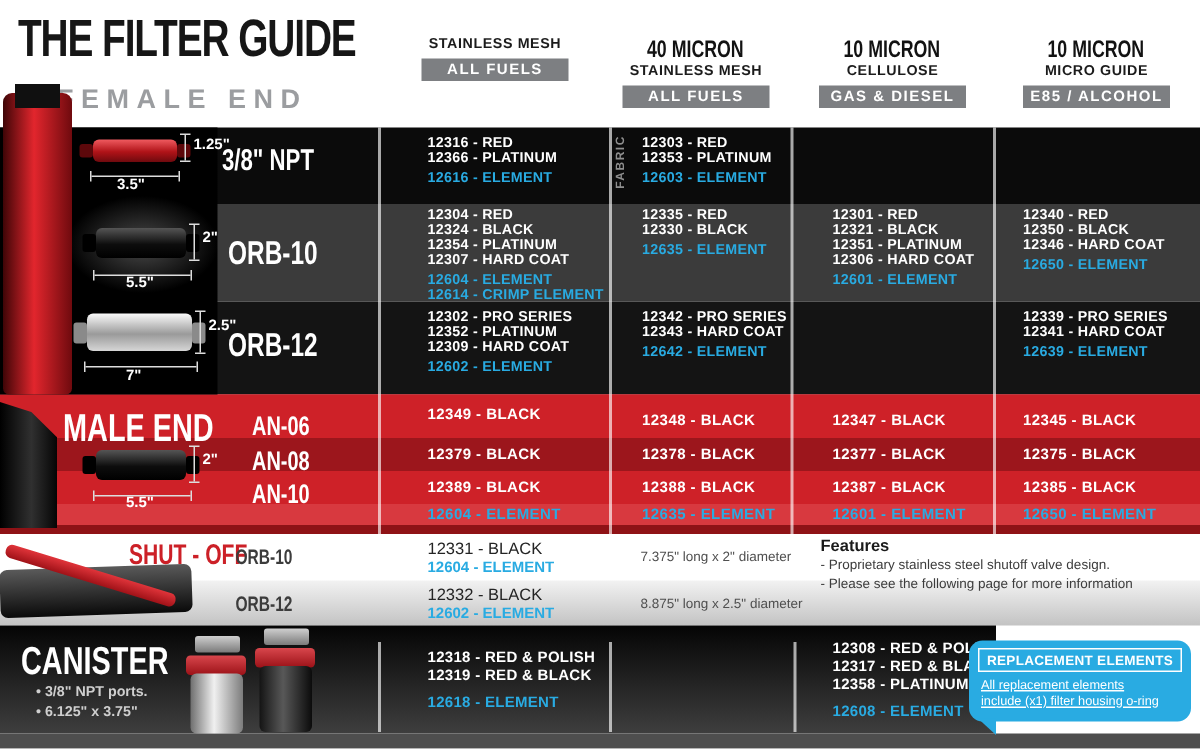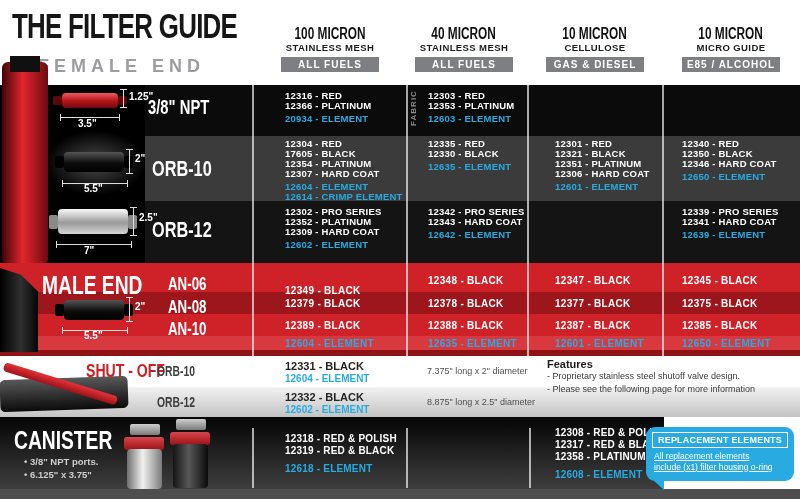--- a/index.html
+++ b/index.html
@@ -66,21 +66,21 @@
   .male-fitting { position:absolute; left:0; top:268px; width:38px; height:84px; z-index:2;
                   background:linear-gradient(90deg,#000,#303030 55%,#050505);
                   clip-path:polygon(0 0,55% 8%,100% 28%,100% 100%,0 100%); }
 
   
   .shutoff { position:absolute; left:0; top:356px; width:800px; height:61px; background:#fff; }
   .so-band { position:absolute; left:0; top:31px; width:800px; height:30px;
              background:linear-gradient(#f2f2f2,#c3c3c3); }
   .so-title { position:absolute; left:86px; top:4px; color:#cc2027; font-weight:bold; font-size:19px; z-index:3; }
   .so-label { position:absolute; left:157px; color:#3c3c3c; font-weight:bold; font-size:14px; z-index:3; }
-  .so-part { position:absolute; left:285px; color:#242424; font-weight:bold; font-size:11px; z-index:3; }
+  .so-part { position:absolute; left:285px; color:#242424; font-weight:normal; font-size:11px; z-index:3; }
   .so-elem { position:absolute; left:285px; color:#29abe2; font-weight:bold; font-size:10px; z-index:3; }
   .so-size { position:absolute; left:427px; color:#4f4f4f; font-size:9px; z-index:3; }
   .features { position:absolute; left:547px; top:2px; z-index:3; }
   .feat-title { font-weight:bold; font-size:11px; color:#1a1a1a; }
   .feat-item { font-size:9px; line-height:12.5px; color:#3c3c3c; white-space:nowrap; }
   .so-valve-body { position:absolute; left:0; top:378px; width:128px; height:32px; z-index:2;
                    background:linear-gradient(#5a5a5a,#0a0a0a); border-radius:5px; transform:rotate(-2deg); }
   .so-valve-lever { position:absolute; left:4px; top:362px; width:118px; height:9px; z-index:2;
                     background:linear-gradient(#e0343a,#a01218); border-radius:4px;
                     transform:rotate(17deg); transform-origin:0 50%; }
@@ -108,61 +108,61 @@
 </style>
 </head>
 <body>
 
 <div class="stage">
 
   <div class="hdr">
     <span class="page-title cond">THE FILTER GUIDE</span>
     <span class="subtitle">FEMALE END</span>
     <div id="col-heads">
-        <div class="col-head" style="left: 257px; width: 146px;"><div class="ch1"><span class="cond ctr">100 MICRON</span></div><div class="ch2">STAINLESS MESH</div><div class="badge">ALL FUELS</div></div>
+        <div class="col-head" style="left: 257px; width: 146px;"><div class="ch2">STAINLESS MESH</div><div class="badge">ALL FUELS</div></div>
         <div class="col-head" style="left: 400px; width: 128px;"><div class="ch1"><span class="cond ctr">40 MICRON</span></div><div class="ch2">STAINLESS MESH</div><div class="badge">ALL FUELS</div></div>
         <div class="col-head" style="left: 527px; width: 136px;"><div class="ch1"><span class="cond ctr">10 MICRON</span></div><div class="ch2">CELLULOSE</div><div class="badge">GAS &amp; DIESEL</div></div>
         <div class="col-head" style="left: 662px; width: 138px;"><div class="ch1"><span class="cond ctr">10 MICRON</span></div><div class="ch2">MICRO GUIDE</div><div class="badge">E85 / ALCOHOL</div></div>
       </div>
   </div>
 
   <div id="female">
       <div class="f-row" style="top: 85px; height: 51px; background: rgb(11, 11, 11);">
         <div class="prod red" style="left: 62px; top: 8px; width: 56px; height: 15px;"></div>
         <div class="dim-v" style="left: 120px; top: 4px; height: 19px;"></div>
         <span class="dim-label" style="left: 129px; top: 6px;">1.25"</span>
         <div class="dim-h" style="left: 60px; top: 29px; width: 60px;"></div>
         <span class="dim-label" style="left: 78px; top: 33px;">3.5"</span>
         <span class="row-label" style="left: 148px; top: 11px; font-size: 20px;"><span class="cond">3/8" NPT</span></span>
         <div class="cellbox" style="left: 285px; top: 6px;">
           <div class="part">12316 - RED</div>
           <div class="part">12366 - PLATINUM</div>
           <div class="gap"></div>
-          <div class="elem">20934 - ELEMENT</div>
+          <div class="elem">12616 - ELEMENT</div>
         </div>
         <div class="cellbox" style="left: 428px; top: 6px;">
           <span class="fabric">FABRIC</span>
           <div class="part">12303 - RED</div>
           <div class="part">12353 - PLATINUM</div>
           <div class="gap"></div>
           <div class="elem">12603 - ELEMENT</div>
         </div>
         <div class="cellbox" style="left: 555px; top: 6px;"></div>
         <div class="cellbox" style="left: 682px; top: 6px;"></div>
       </div>
       <div class="f-row" style="top: 136px; height: 65px; background: rgb(59, 59, 59);">
         <div class="prod black" style="left: 64px; top: 16px; width: 60px; height: 20px;"></div>
         <div class="dim-v" style="left: 126px; top: 13px; height: 25px;"></div>
         <span class="dim-label" style="left: 135px; top: 17px;">2"</span>
         <div class="dim-h" style="left: 62px; top: 44px; width: 66px;"></div>
         <span class="dim-label" style="left: 84px; top: 47px;">5.5"</span>
         <span class="row-label" style="left: 152px; top: 20px; font-size: 22px;"><span class="cond">ORB-10</span></span>
         <div class="cellbox" style="left: 285px; top: 3px;">
           <div class="part">12304 - RED</div>
-          <div class="part">17605 - BLACK</div>
+          <div class="part">12324 - BLACK</div>
           <div class="part">12354 - PLATINUM</div>
           <div class="part">12307 - HARD COAT</div>
           <div class="gap"></div>
           <div class="elem">12604 - ELEMENT</div>
           <div class="elem">12614 - CRIMP ELEMENT</div>
         </div>
         <div class="cellbox" style="left: 428px; top: 3px;">
           <div class="part">12335 - RED</div>
           <div class="part">12330 - BLACK</div>
           <div class="gap"></div>
@@ -227,21 +227,21 @@
   <div class="sep" style="left:529px;top:428px;height:60px"></div>
 
   <div class="male" id="male">
     <span class="m-title cond">MALE END</span>
   <div class="m-stripe" style="top: 0px; height: 29px; background: rgb(206, 33, 40);"></div>
       <div class="m-stripe" style="top: 29px; height: 22px; background: rgb(156, 22, 28);"></div>
       <div class="m-stripe" style="top: 51px; height: 22px; background: rgb(206, 33, 40);"></div>
       <div class="m-stripe" style="top: 73px; height: 14px; background: rgb(216, 57, 63);"></div>
       <div class="m-stripe" style="top: 87px; height: 6px; background: rgb(143, 18, 22);"></div>
       <span class="m-an" style="left: 168px; top: 11px;"><span class="cond">AN-06</span></span>
-      <span class="m-txt" style="left: 285px; top: 22px; color: rgb(255, 255, 255);">12349 - BLACK</span>
+      <span class="m-txt" style="left: 285px; top: 8px; color: rgb(255, 255, 255);">12349 - BLACK</span>
       <span class="m-txt" style="left: 428px; top: 12px; color: rgb(255, 255, 255);">12348 - BLACK</span>
       <span class="m-txt" style="left: 555px; top: 12px; color: rgb(255, 255, 255);">12347 - BLACK</span>
       <span class="m-txt" style="left: 682px; top: 12px; color: rgb(255, 255, 255);">12345 - BLACK</span>
       <span class="m-an" style="left: 168px; top: 34px;"><span class="cond">AN-08</span></span>
       <span class="m-txt" style="left: 285px; top: 35px; color: rgb(255, 255, 255);">12379 - BLACK</span>
       <span class="m-txt" style="left: 428px; top: 35px; color: rgb(255, 255, 255);">12378 - BLACK</span>
       <span class="m-txt" style="left: 555px; top: 35px; color: rgb(255, 255, 255);">12377 - BLACK</span>
       <span class="m-txt" style="left: 682px; top: 35px; color: rgb(255, 255, 255);">12375 - BLACK</span>
       <span class="m-an" style="left: 168px; top: 56px;"><span class="cond">AN-10</span></span>
       <span class="m-txt" style="left: 285px; top: 57px; color: rgb(255, 255, 255);">12389 - BLACK</span>

